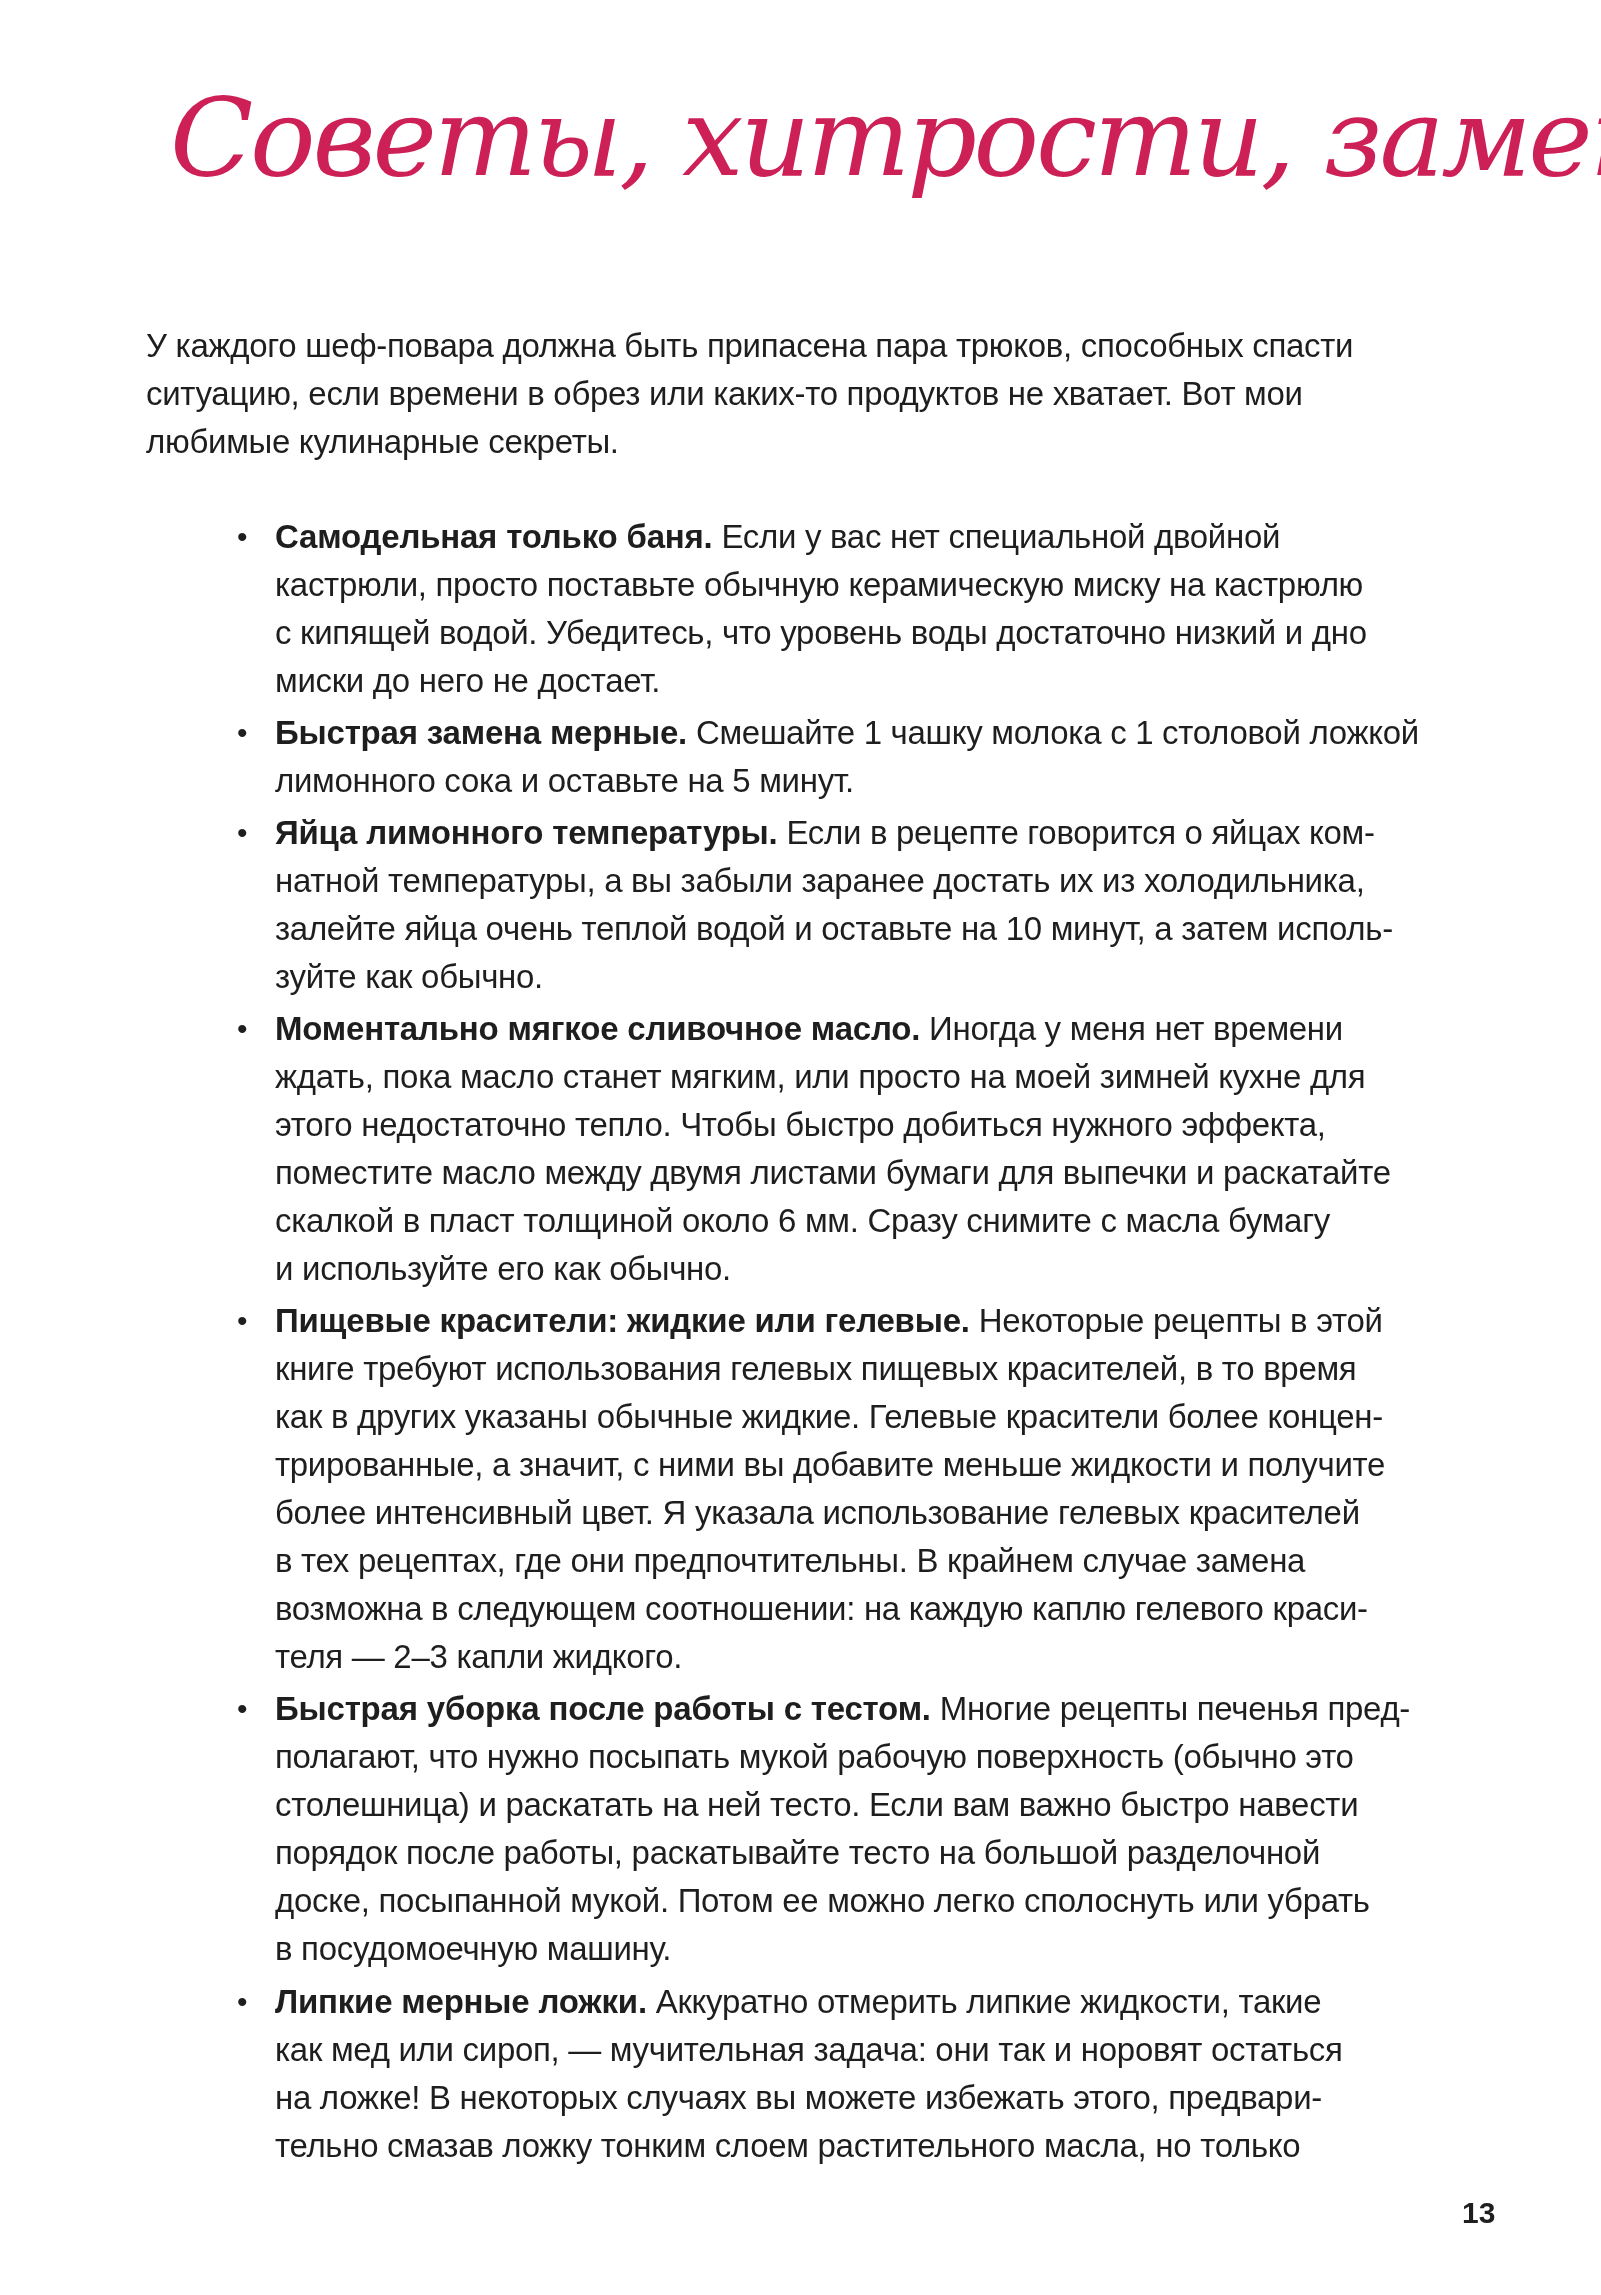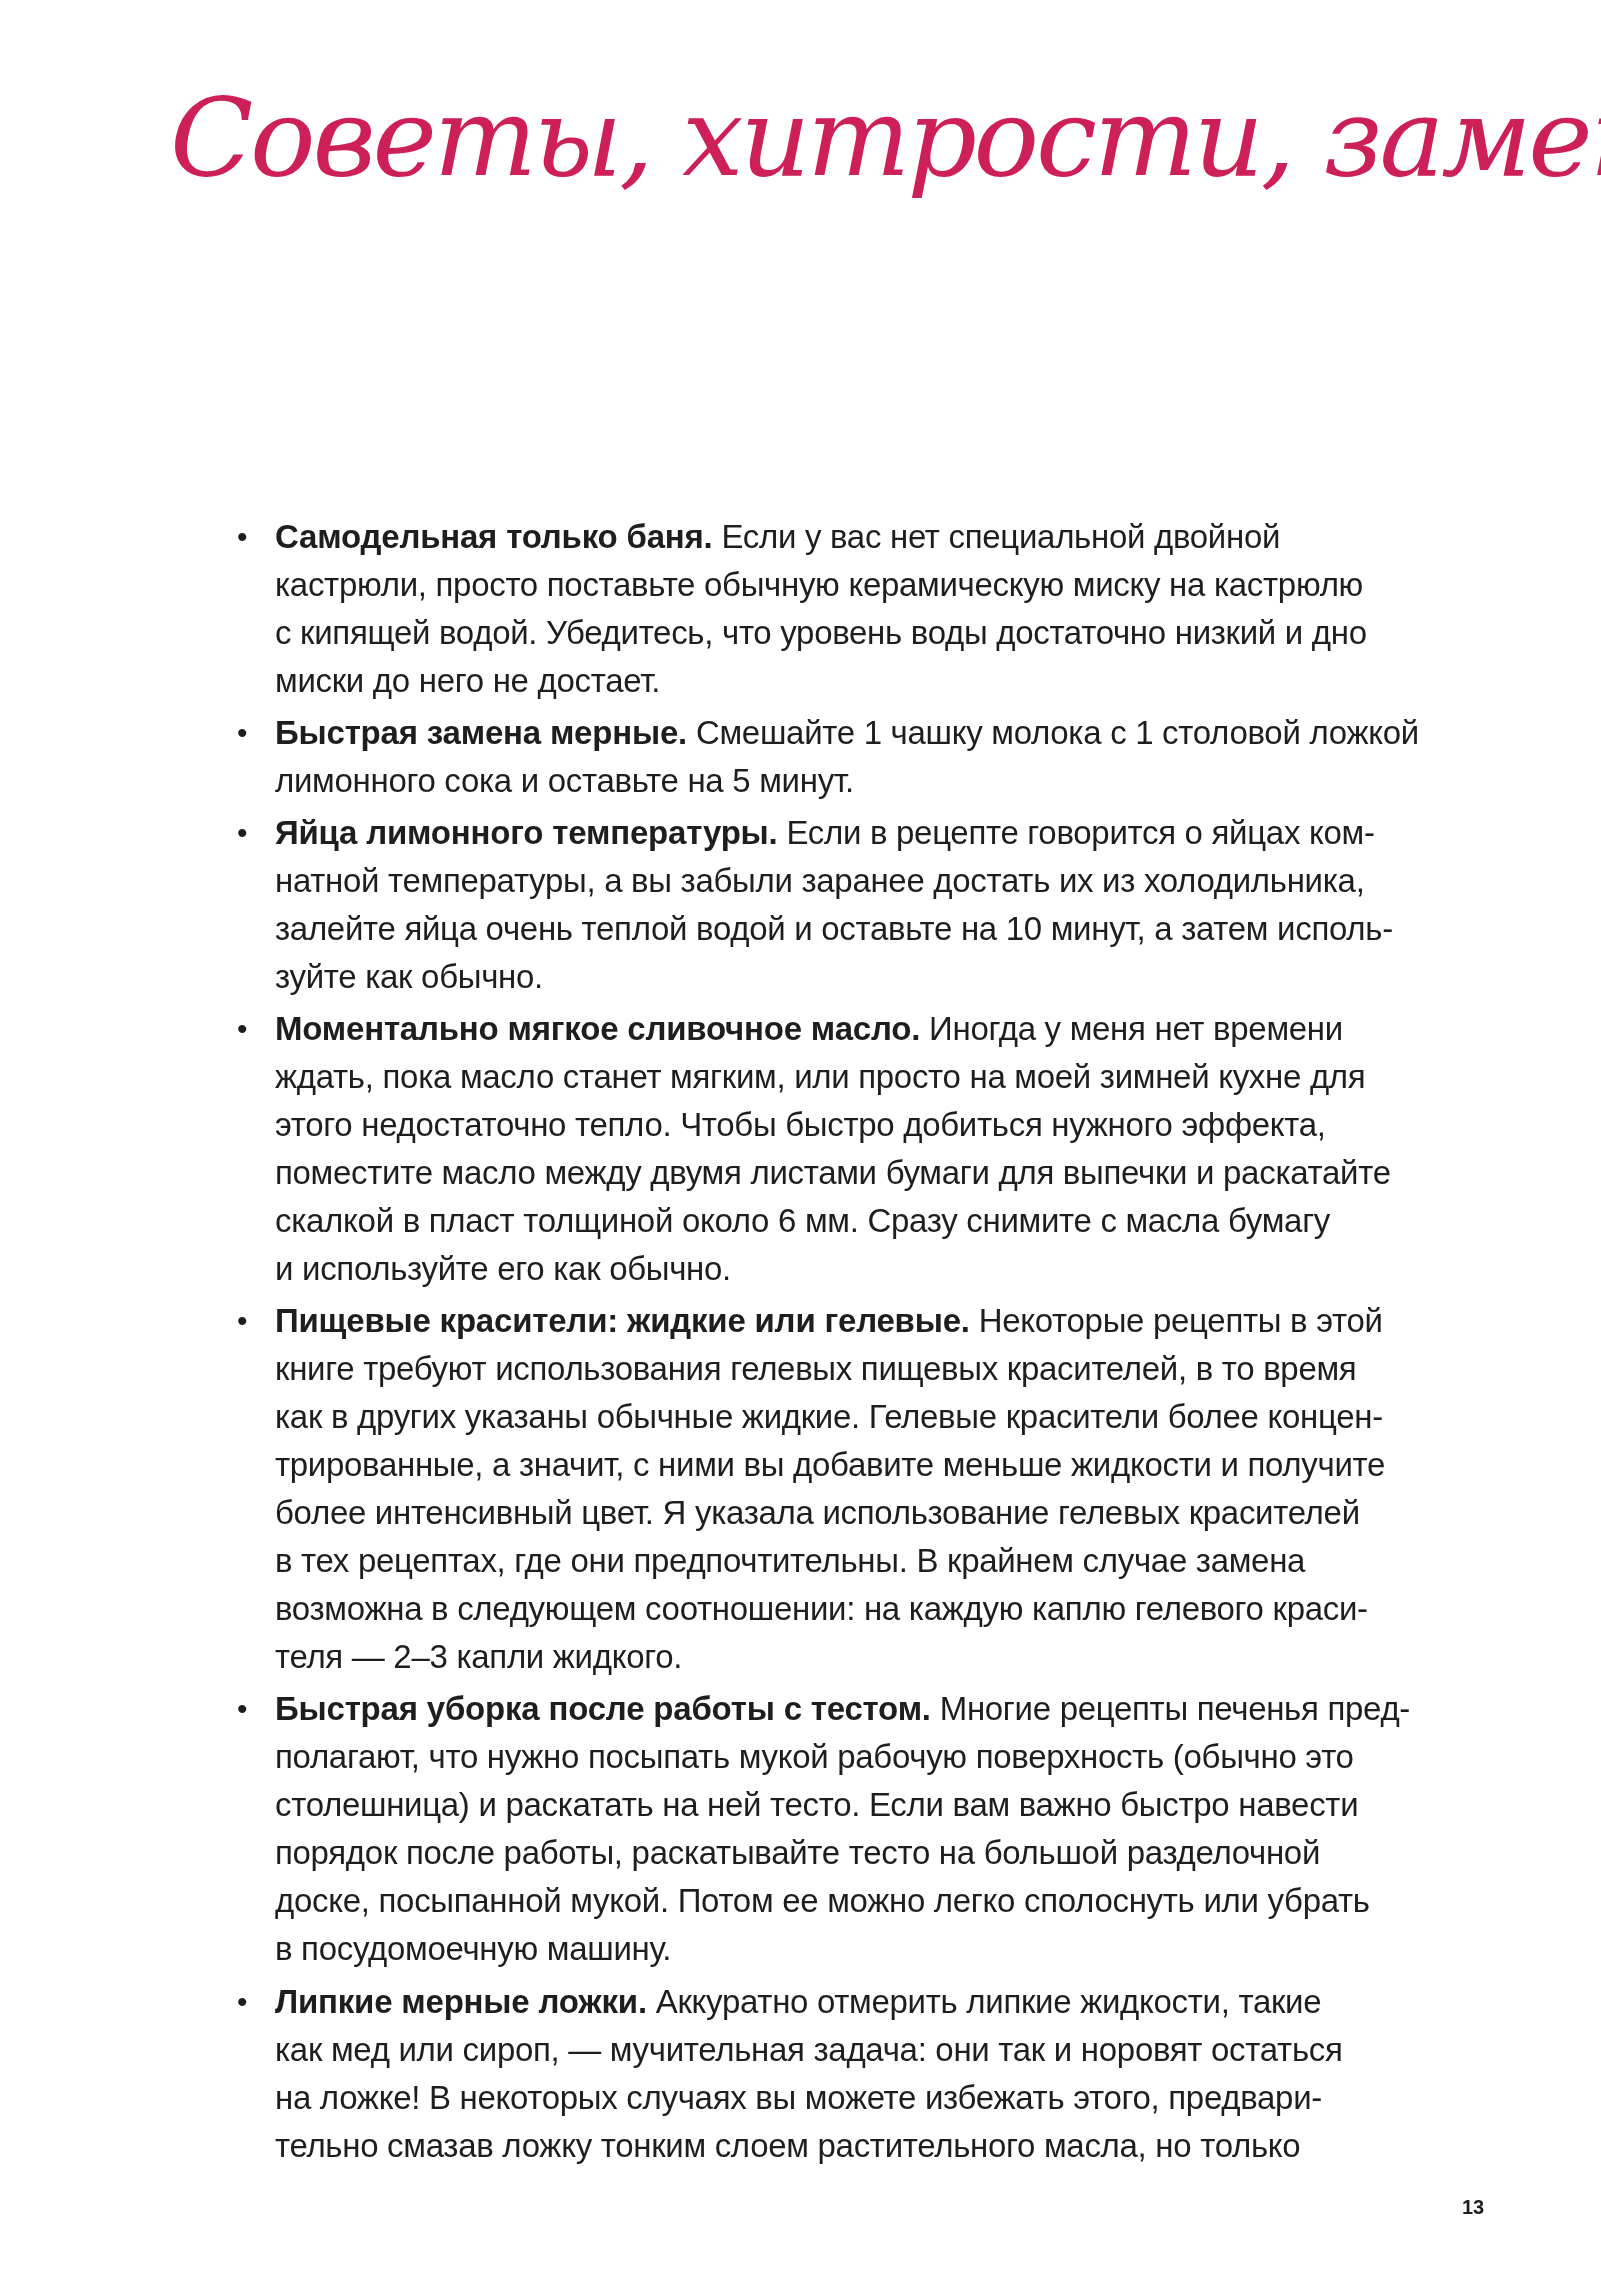--- a/index.html
+++ b/index.html
@@ -63,32 +63,33 @@
     font-size: 30px;
   }
   .tips .lead {
     font-weight: 700;
     letter-spacing: -0.2px;
   }
   .pagenum {
     position: absolute;
     left: 1462px;
     top: 2196px;
-    font-size: 20px;
+    font-size: 30px;
     font-weight: 700;
     letter-spacing: 0;
   }
 </style>
 </head>
 <body>
 
 <div class="page">
 
   <h1 class="title">Советы, хитрости, замены</h1>
 
+  <p class="intro">У каждого шеф-повара должна быть припасена пара трюков, способных спасти<br>ситуацию, если времени в обрез или каких-то продуктов не хватает. Вот мои<br>любимые кулинарные секреты.</p>
 
   <ul class="tips">
 
   <li>
         <span class="marker">•</span>
         <span class="content"><span class="lead">Самодельная только баня.</span> <span class="rest">Если у вас нет специальной двойной<br>кастрюли, просто поставьте обычную керамическую миску на кастрюлю<br>с кипящей водой. Убедитесь, что уровень воды достаточно низкий и дно<br>миски до него не достает.</span></span>
       </li>
       <li>
         <span class="marker">•</span>
         <span class="content"><span class="lead">Быстрая замена мерные.</span> <span class="rest">Смешайте 1 чашку молока с 1 столовой ложкой<br>лимонного сока и оставьте на 5 минут.</span></span>

